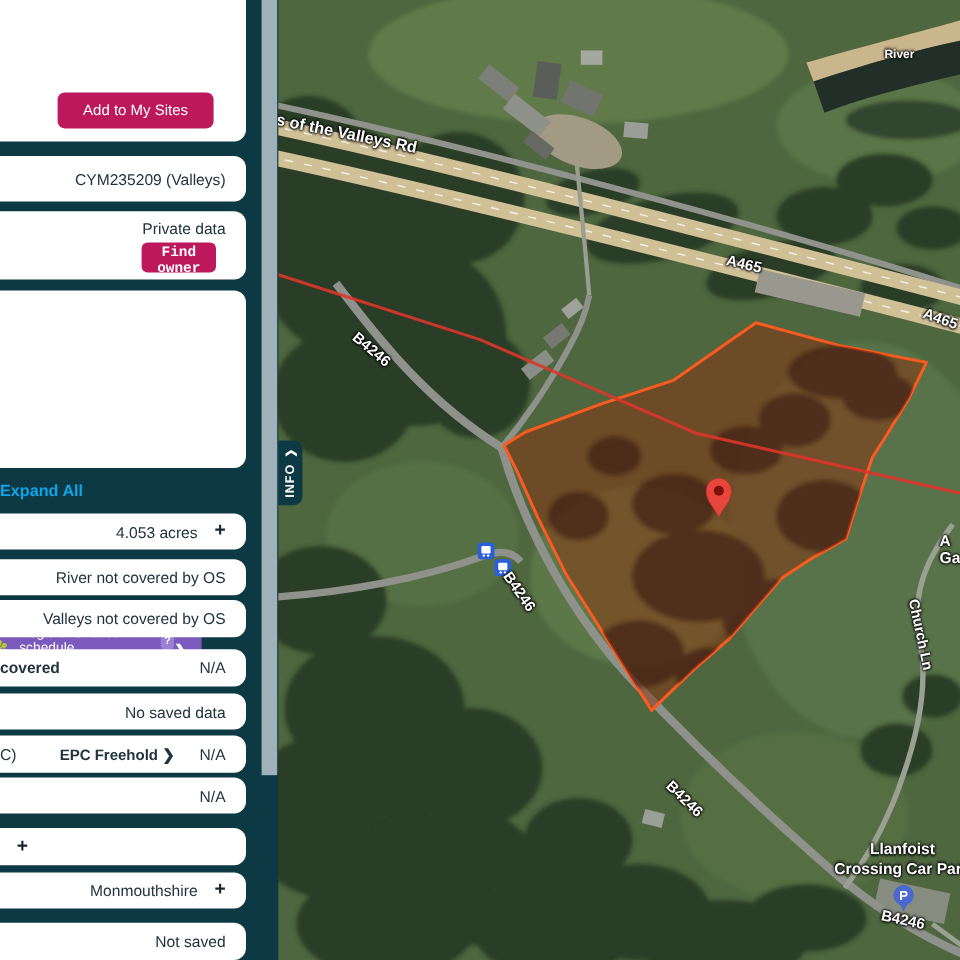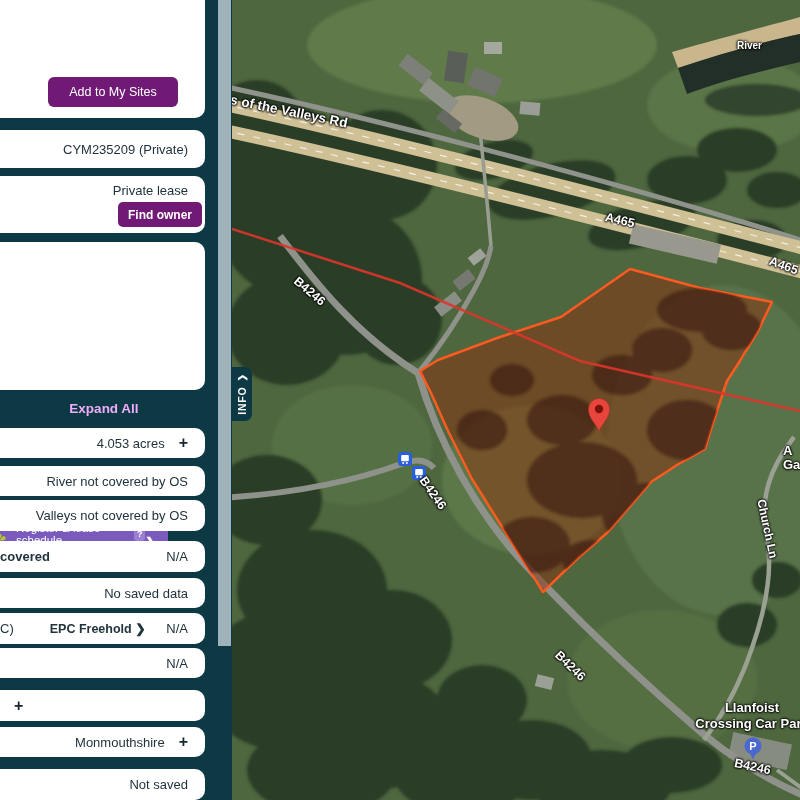--- a/index.html
+++ b/index.html
@@ -8,37 +8,37 @@
 
   
   .sidebar{position:absolute;left:0;top:0;width:232px;height:800px;background:#0d3944;}
   .card{position:absolute;left:-20px;width:225px;background:#fff;border-radius:10px;
     box-sizing:border-box;color:#21343d;font-size:13px;}
   .row{display:flex;align-items:center;padding:0 17px 0 20px;}
   .row .right{margin-left:auto;}
   .row .plus{font-weight:bold;font-size:16px;color:#16262e;margin-left:14px;cursor:pointer;}
   .row .leftbold{font-weight:bold;}
   .row .mid{font-weight:bold;margin-left:36px;font-size:12.5px;cursor:pointer;}
-  .btn{border:none;color:#fff;background:#701a75;border-radius:6px;cursor:pointer;
+  .btn{border:none;color:#fff;background:#be185d;border-radius:6px;cursor:pointer;
     font-family:"Liberation Sans",sans-serif;}
   .add-btn{position:absolute;left:48px;top:77px;width:130px;height:30px;font-size:12.5px;}
   .owner-type{position:absolute;right:44px;top:183px;color:#21343d;font-size:13px;}
-  .find-btn{position:absolute;left:118px;top:202px;width:84px;height:25px;font-size:12px;
-    font-weight:bold;border-radius:5px;}
+  .find-btn{position:absolute;left:118px;top:202px;width:62px;height:25px;font-size:12px;
+    font-weight:bold;border-radius:5px;font-family:Liberation Mono, monospace;}
   .reg-box{position:absolute;left:10px;top:277px;width:178px;height:46px;background:#7a5bbd;
     border-radius:10px;display:flex;align-items:center;color:#fff;cursor:pointer;}
   .flower{position:absolute;left:2px;top:13px;font-size:18px;color:#b5c92e;line-height:18px;}
   .reg-text{margin-left:26px;}
   .reg-line1{font-size:11.5px;display:flex;align-items:center;}
   .help-badge{display:inline-flex;align-items:center;justify-content:center;width:13px;height:13px;
     background:#9a7fd2;border-radius:3px;font-size:9px;font-weight:bold;margin-left:6px;}
   .reg-price{font-size:13px;font-weight:bold;margin-top:1px;}
   .reg-chevron{margin-left:auto;margin-right:12px;font-size:13px;font-weight:bold;}
   .section-header{position:absolute;left:0;top:398px;width:232px;height:22px;line-height:22px;
-    text-align:center;padding-right:24px;box-sizing:border-box;color:#f0abfc;font-weight:bold;
+    text-align:left;padding-right:24px;box-sizing:border-box;color:#0ea5e9;font-weight:bold;
     font-size:13.5px;}
   .scroll-thumb{position:absolute;left:218px;top:0;width:13px;height:646px;background:#9fb1b9;}
 
   
   .map{position:absolute;left:232px;top:0;width:568px;height:800px;overflow:hidden;background:#4e673f;}
   .map svg{position:absolute;left:0;top:0;}
   .maplabel{position:absolute;color:#fff;font-size:12.5px;font-weight:bold;white-space:nowrap;
     text-shadow:0 1px 2px rgba(0,0,0,.95),0 -1px 2px rgba(0,0,0,.7),1px 0 2px rgba(0,0,0,.7),-1px 0 2px rgba(0,0,0,.7);
     pointer-events:none;}
   .lbl-river{left:505px;top:40px;font-size:10px;}
@@ -63,25 +63,25 @@
 <body>
 
 <div class="app">
 
   <div class="sidebar">
 
     <div class="card" style="top:-12px;height:130px;"></div>
     <button class="btn add-btn">Add to My Sites</button>
 
     <div class="card row" style="top:130px;height:38px;">
-      <span class="right">CYM235209 (Private)</span>
+      <span class="right">CYM235209 (Valleys)</span>
     </div>
 
     <div class="card" style="top:176px;height:57px;"></div>
-    <span class="owner-type">Private lease</span>
+    <span class="owner-type">Private data</span>
     <button class="btn find-btn">Find owner</button>
 
     <div class="card" style="top:242px;height:148px;">
       <div class="reg-box">
         <span class="flower">✽</span>
         <div class="reg-text">
           <div class="reg-line1">
             <span>Register &amp; lease schedule</span>
             <span class="help-badge">?</span>
           </div>

